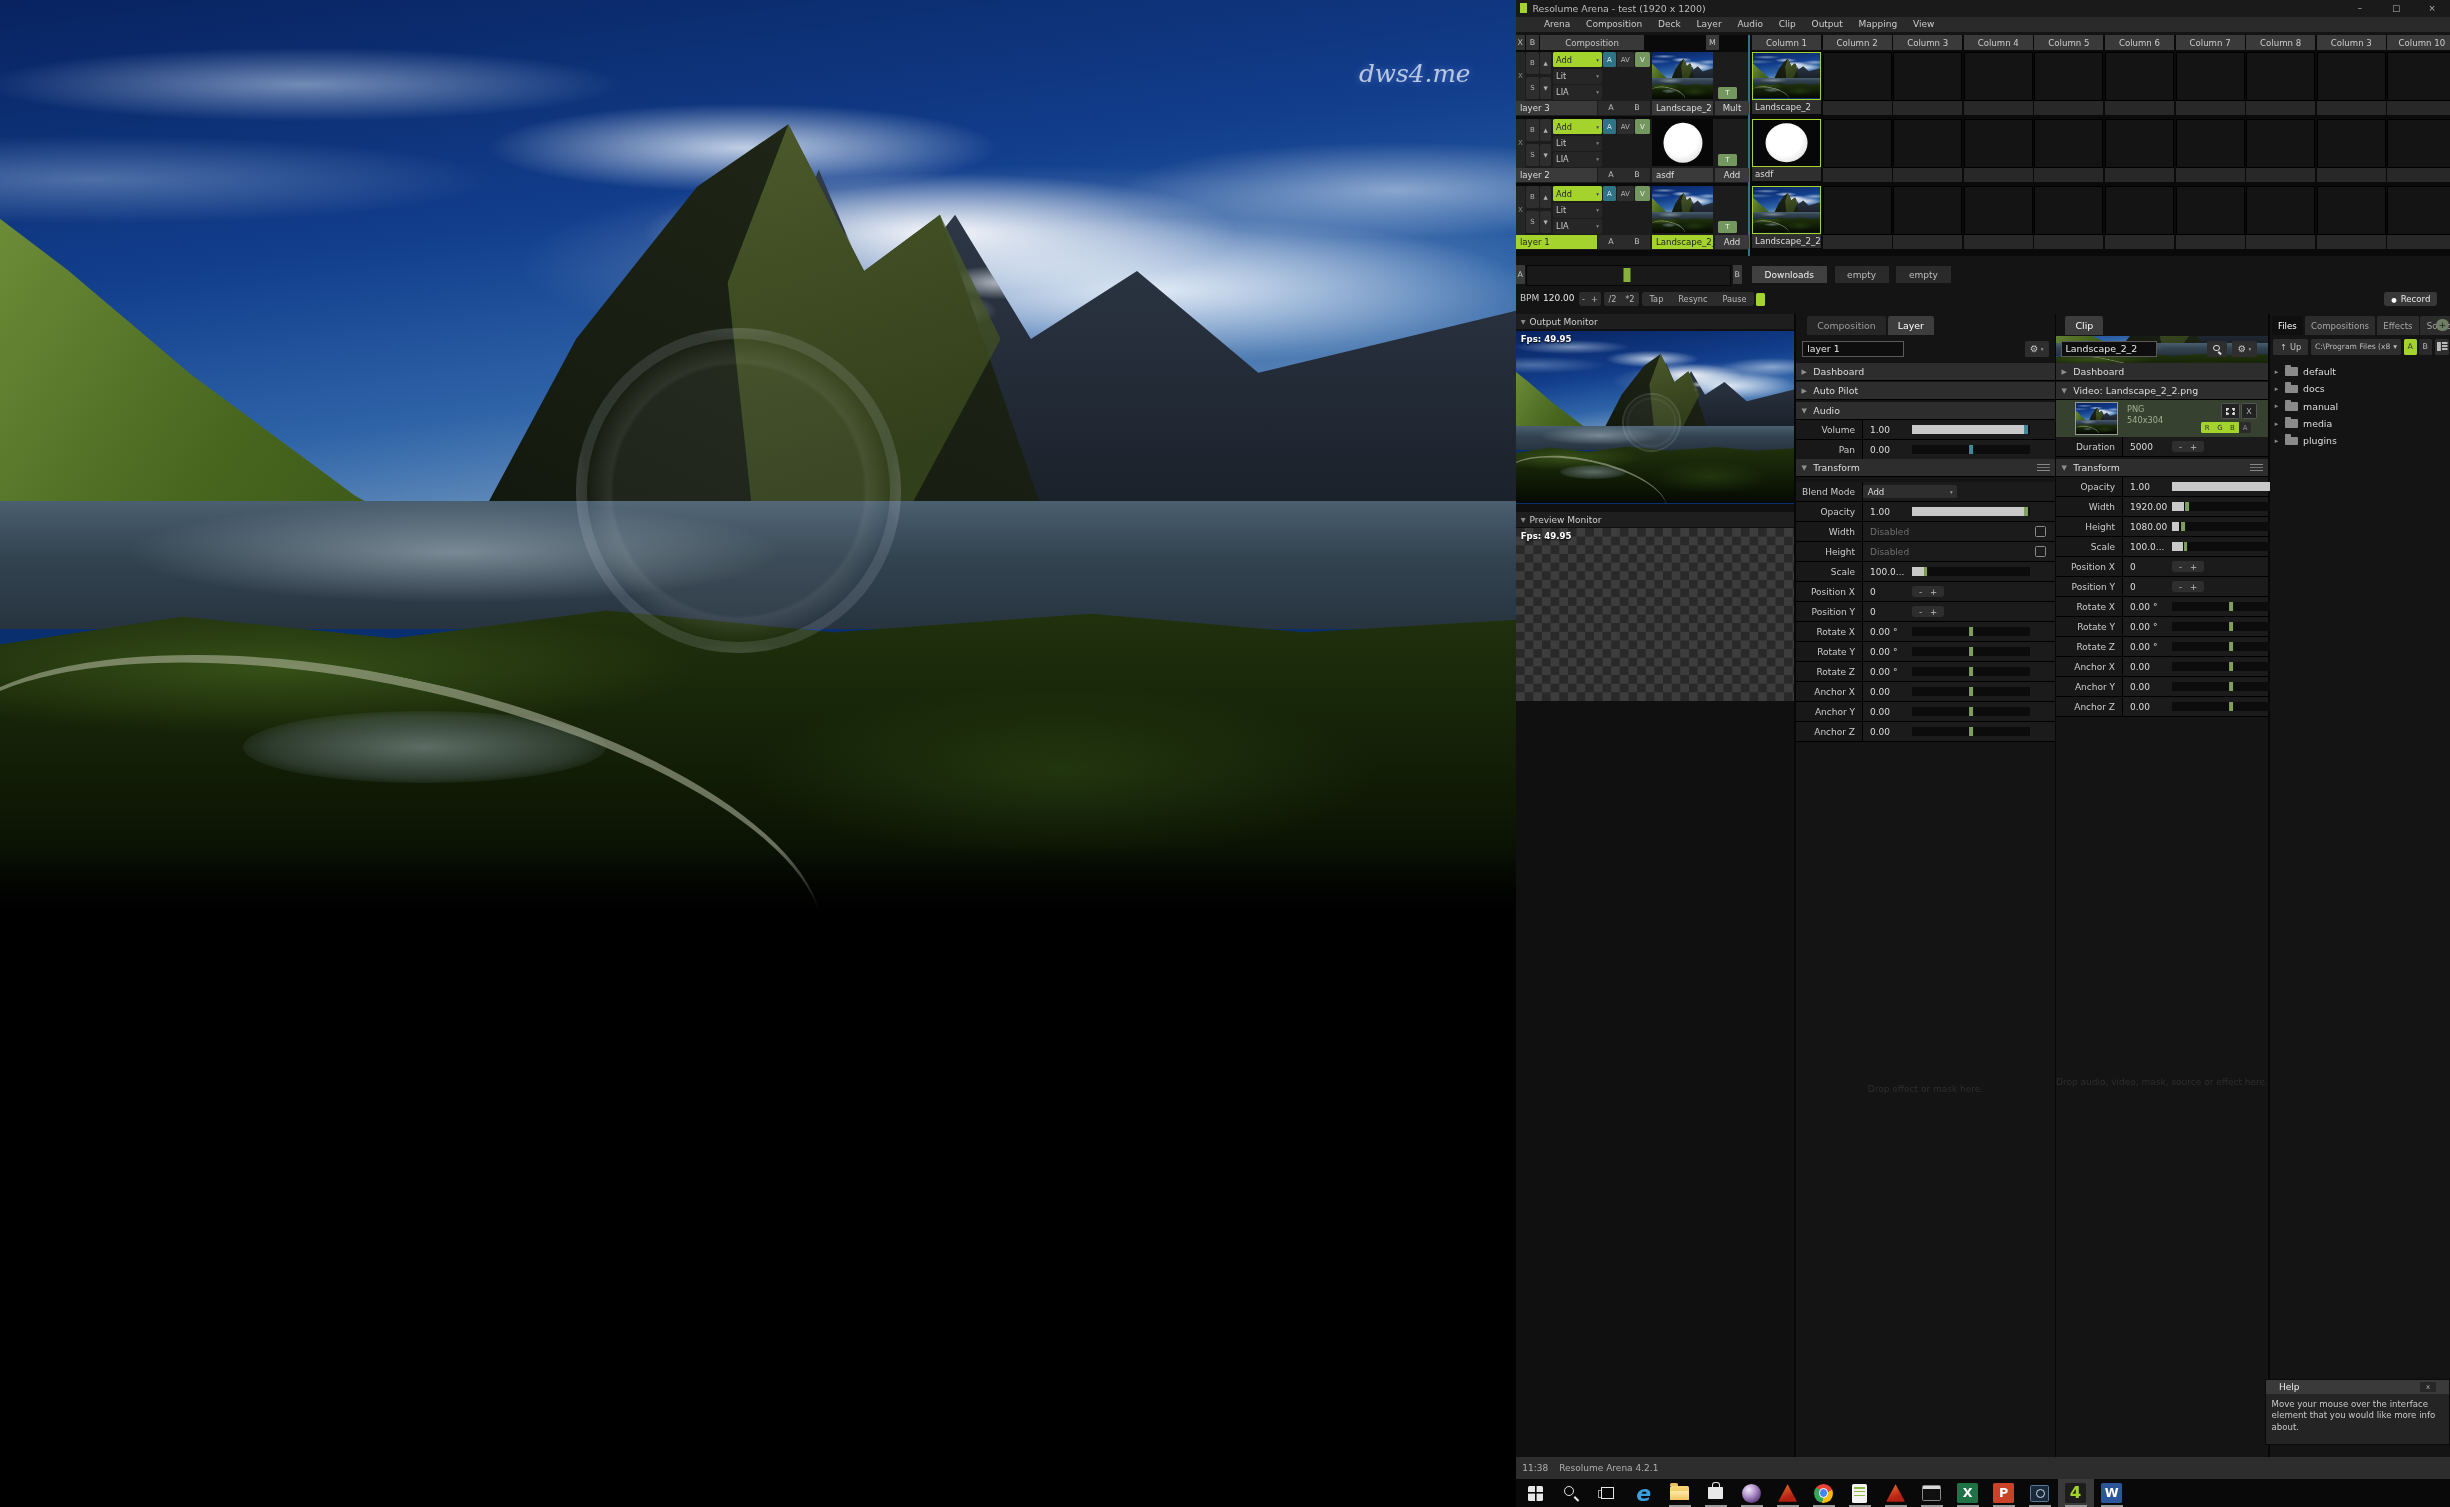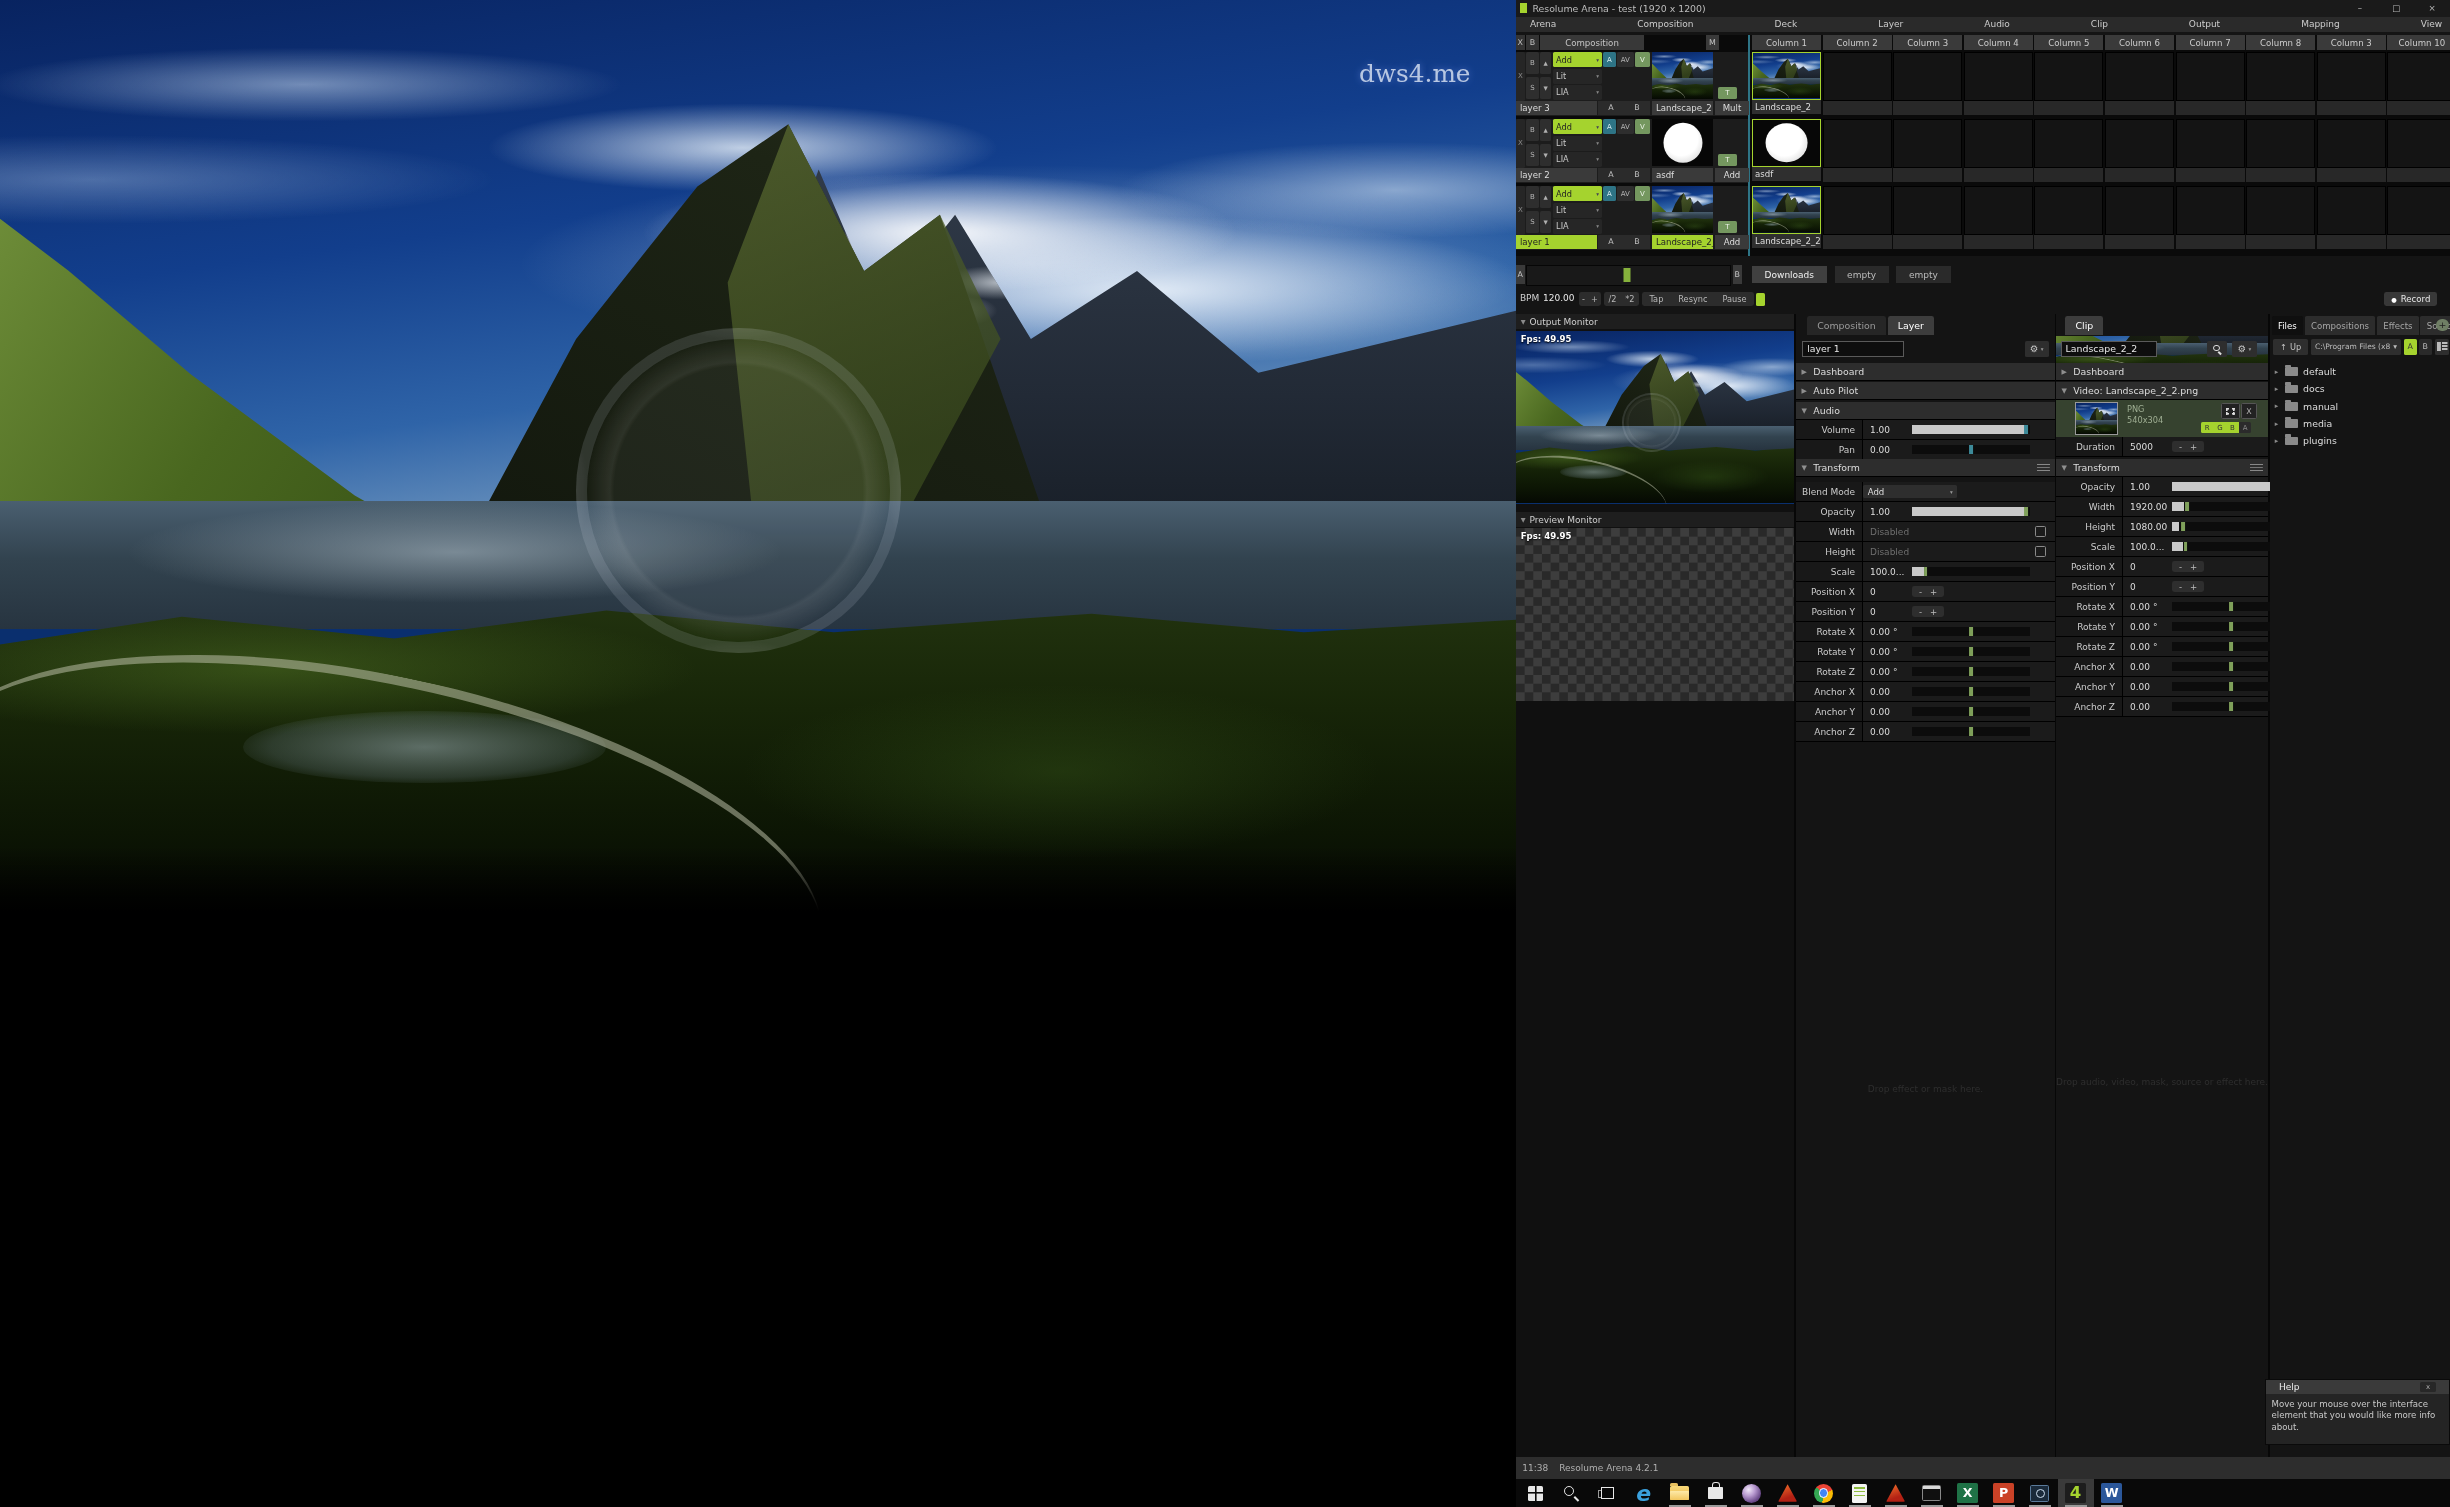--- a/index.html
+++ b/index.html
@@ -36,39 +36,39 @@
     linear-gradient(180deg,#4a5f70 0%,#32434f 45%,#273440 100%);}
   .sc-fg{left:0;top:66%;width:100%;height:34%;background:
     radial-gradient(ellipse 40% 30% at 18% 22%, rgba(95,135,42,.4), rgba(95,135,42,0) 70%),
     radial-gradient(ellipse 30% 40% at 70% 55%, rgba(62,98,30,.35), rgba(62,98,30,0) 70%),
     linear-gradient(180deg,#22330f 0%,#172508 35%,#0c1504 75%,#050903 100%);
     clip-path:polygon(0 14%,12% 5%,26% 12%,40% 3%,55% 10%,72% 4%,86% 10%,100% 6%,100% 100%,0 100%);}
   .sc-lake{left:16%;top:78%;width:24%;height:8%;border-radius:50%;background:radial-gradient(ellipse at center, rgba(165,185,195,.5), rgba(120,140,155,.25) 60%, rgba(120,140,155,0) 78%);}
   .sc-road{left:-6%;top:74%;width:60%;height:50%;border-top:.4em solid rgba(185,190,165,.55);border-radius:50% 50% 0 0/38% 38% 0 0;transform:rotate(12deg);}
   .sc-ring{left:38%;top:36%;width:20%;aspect-ratio:1;border:.5em solid rgba(212,222,236,.14);border-radius:50%;
     background:radial-gradient(circle, rgba(255,255,255,.05) 58%, rgba(255,255,255,.1) 60%, rgba(255,255,255,0) 72%);display:none;}
-  .sc-wm{right:3%;top:6.5%;font-size:1.05em;font-family:"DejaVu Serif",serif;color:#d6e0f2;opacity:.85;text-shadow:0 0 .3em #5577cc;display:none;}
+  .sc-wm{right:3%;top:6.5%;font-size:1.05em;font-style:italic;font-family:"DejaVu Serif",serif;color:#d6e0f2;opacity:.85;text-shadow:0 0 .3em #5577cc;display:none;}
   .sc-fade{left:0;bottom:0;width:100%;height:7%;background:linear-gradient(rgba(0,0,0,0),#000);display:none;}
   .scene-main .sc-ring,.scene-main .sc-wm,.scene-main .sc-fade{display:block;}
   .scene-mon .sc-ring{display:block;}
 
   
   .orb{position:absolute;inset:0;background:#070707;}
   .orb::after{content:"";position:absolute;left:50%;top:50%;width:64%;height:86%;transform:translate(-50%,-50%);border-radius:50%;
     background:radial-gradient(circle at 45% 40%, #ffffff 52%, #e6e6e6 74%, #c2c2c2 100%);}
   .thumb-box{position:absolute;inset:0;overflow:hidden;}
   .thumb-box .scene{font-size:2px;}
 
   
   #app{position:absolute;left:1516px;top:0;width:934px;height:1479px;background:#141414;color:#c9c9c9;}
   #titlebar{position:absolute;left:0;top:0;width:100%;height:16.5px;background:#1a1a1a;display:flex;align-items:center;}
   #app-icon{width:7px;height:10.2px;background:#a5d32e;margin:0 5.5px 0 3.9px;}
   #title-text{font-size:9.4px;color:#bdbdbd;white-space:nowrap;}
   .winbtn{position:absolute;top:0;width:36px;height:16.5px;display:flex;align-items:center;justify-content:center;font-size:8.6px;color:#b5b5b5;}
-  #menubar{position:absolute;left:0;top:16.5px;width:100%;height:15px;background:#2a2a2a;display:flex;align-items:center;padding-left:6px;box-sizing:border-box;justify-content:space-between;}
+  #menubar{position:absolute;left:0;top:16.5px;width:100%;height:15px;background:#2a2a2a;display:flex;align-items:center;padding-left:20px;box-sizing:border-box;}
   .menu-item{font-size:9px;color:#cccccc;padding:0 7.9px;white-space:nowrap;}
 
   
   #gridwrap{position:absolute;left:0;top:35px;width:934px;height:221px;background:#0a0a0a;overflow:hidden;}
   .hcell{position:absolute;top:0;height:15px;background:#333;color:#c5c5c5;font-size:7.9px;display:flex;align-items:center;justify-content:center;}
   #gh-comp{justify-content:center;font-size:8.6px;background:#383838;}
   #colheads{position:absolute;left:236px;top:0;display:flex;}
   .colhead{width:69px;margin-right:1.6px;height:15px;background:#3a3a3a;color:#cccccc;font-size:8.6px;display:flex;align-items:center;justify-content:center;flex:none;}
   #teal-div{position:absolute;left:232px;top:0;width:2.4px;height:100%;background:#2e7486;}
   #layers{position:absolute;left:0;top:16.5px;width:100%;}

